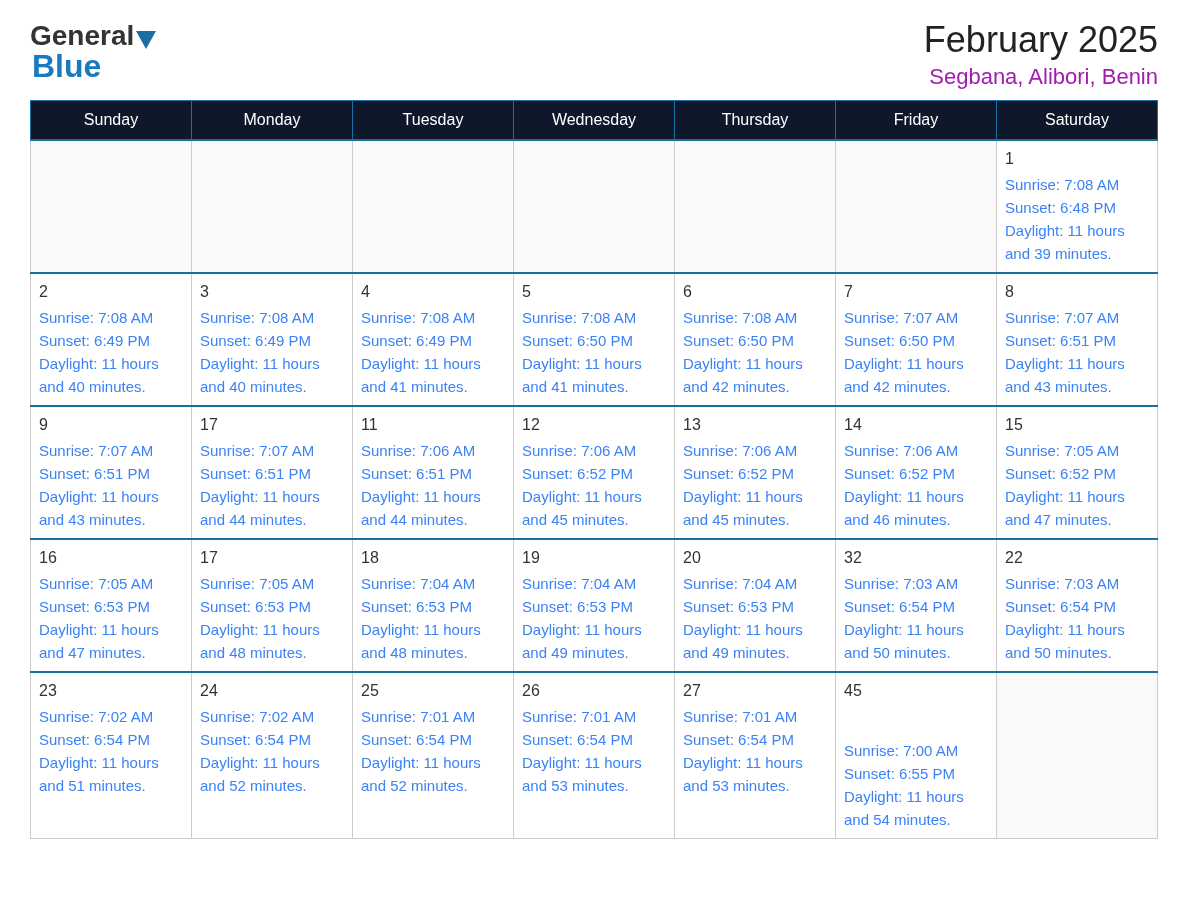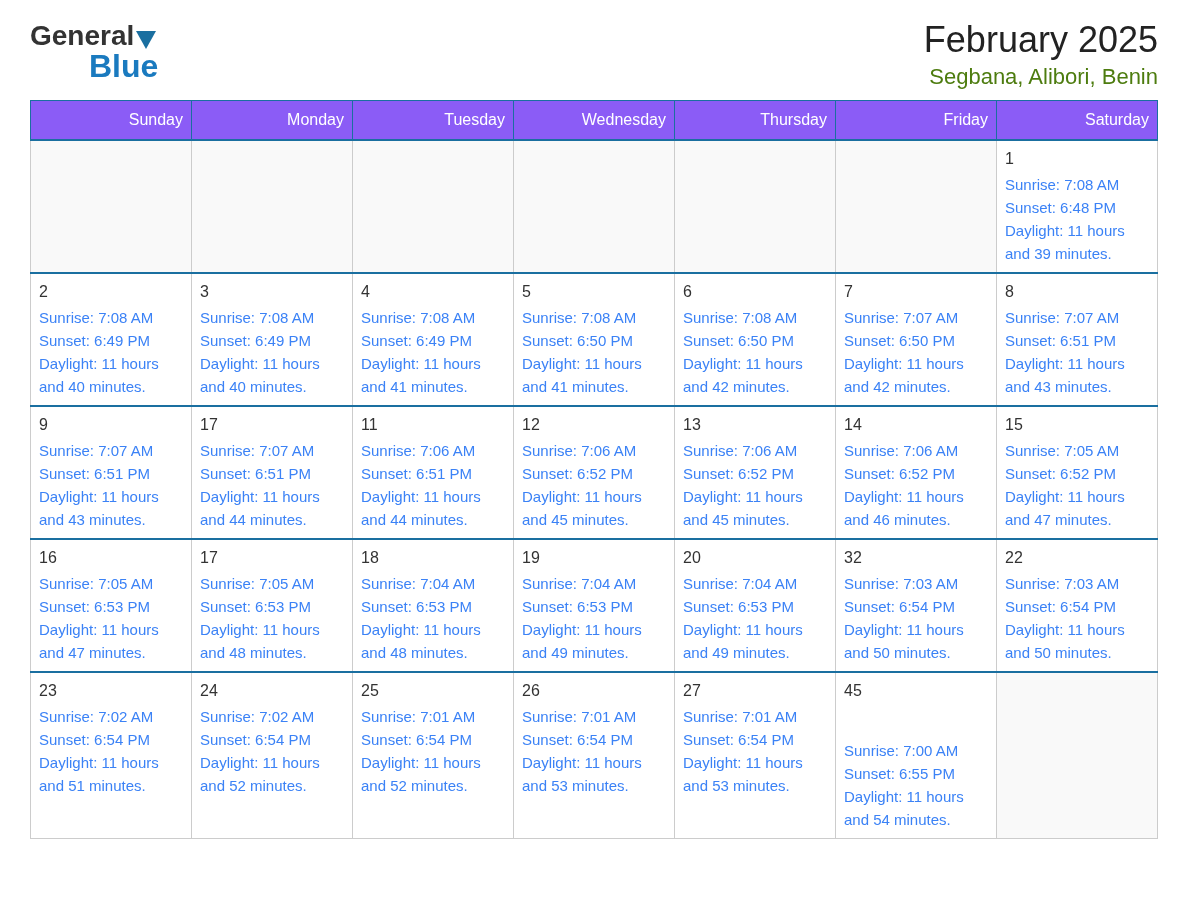--- a/index.html
+++ b/index.html
@@ -12,21 +12,21 @@
     }
     .header {
       display: flex;
       justify-content: space-between;
       align-items: flex-start;
       margin-bottom: 10px;
     }
     .logo {
       display: flex;
       flex-direction: column;
-      align-items: flex-end;
+      align-items: flex-start;
     }
     .logo-text {
       display: flex;
       align-items: center;
       font-size: 28px;
       font-weight: bold;
       color: #333;
     }
     .logo-general { color: #333; }
     .logo-triangle {
@@ -50,35 +50,35 @@
       text-align: right;
     }
     .month-title {
       font-size: 36px;
       font-weight: normal;
       color: #222;
       line-height: 1.1;
     }
     .location {
       font-size: 22px;
-      color: #4d7c0f;
+      color: #a21caf;
       margin-top: 4px;
     }
     .calendar {
       width: 100%;
       border-collapse: collapse;
       margin-top: 10px;
     }
     .calendar th {
-      background: #8b5cf6;
+      background: #0f172a;
       color: #fff;
       padding: 10px 8px;
       font-size: 16px;
       font-weight: normal;
-      text-align: right;
+      text-align: center;
       border: 1px solid #1a6fa0;
     }
     .calendar td {
       border: 1px solid #ccc;
       vertical-align: top;
       padding: 6px 8px;
       width: 14.28%;
       min-height: 100px;
       font-size: 13px;
       color: #333;

